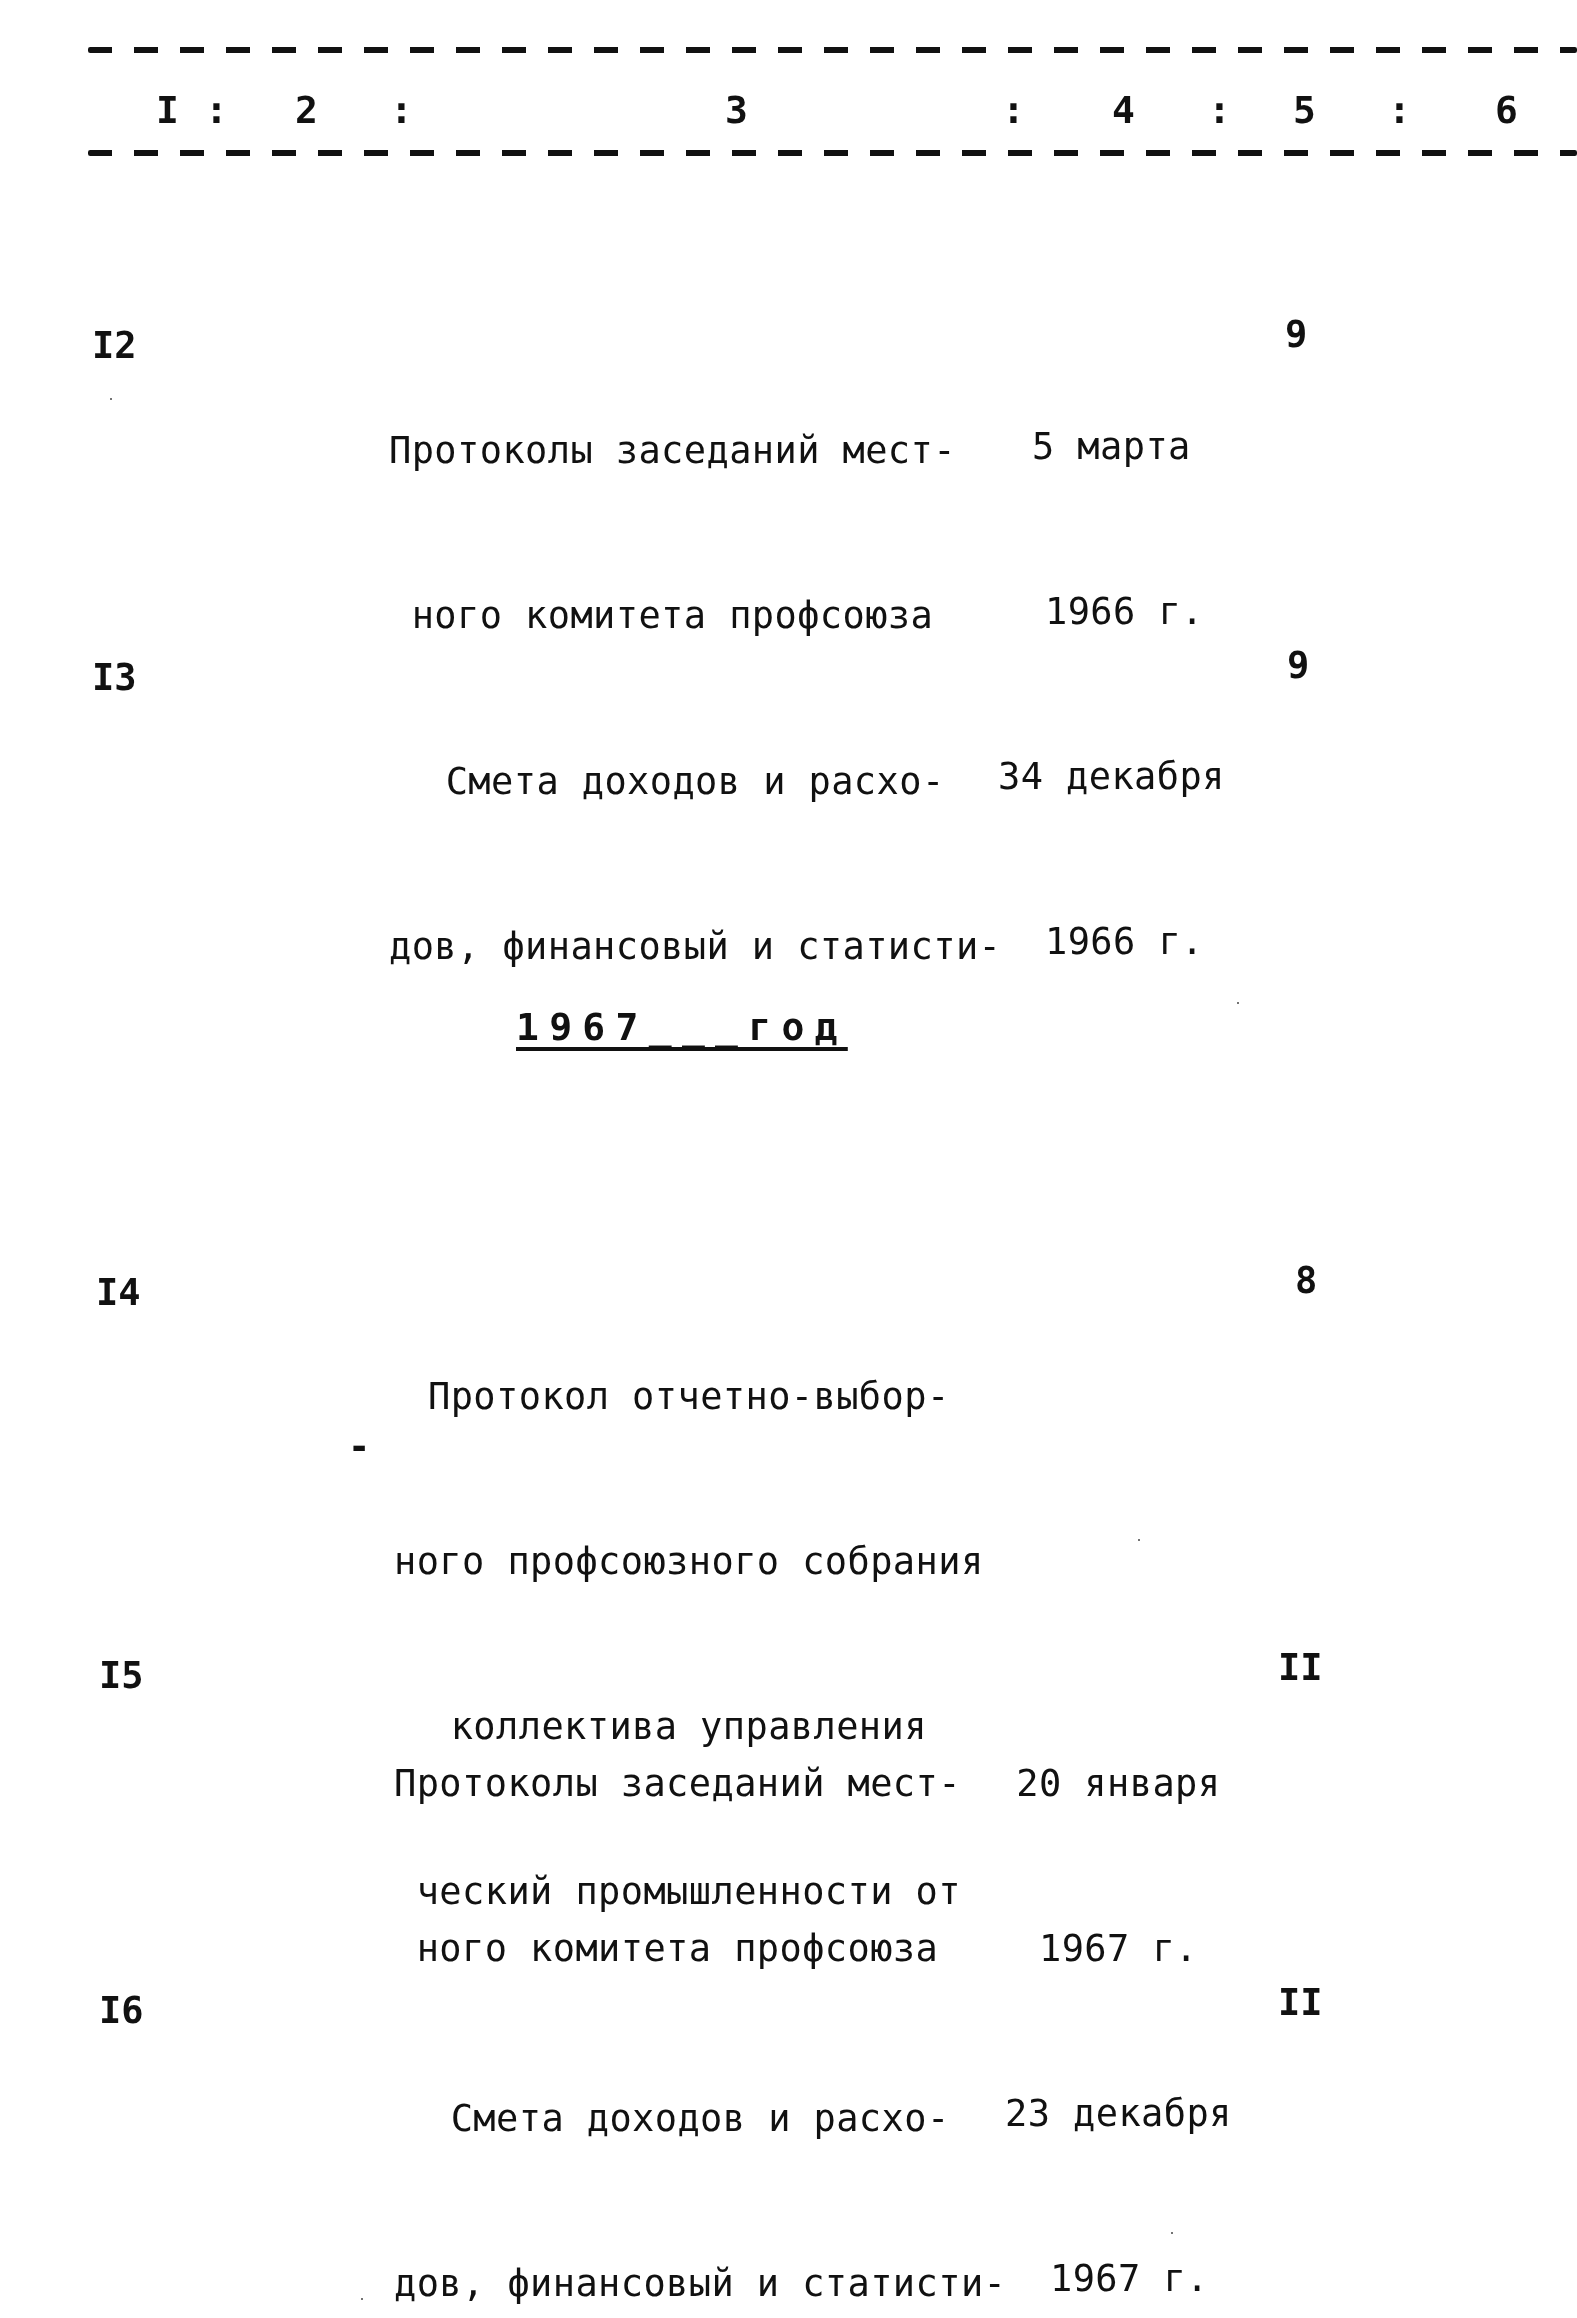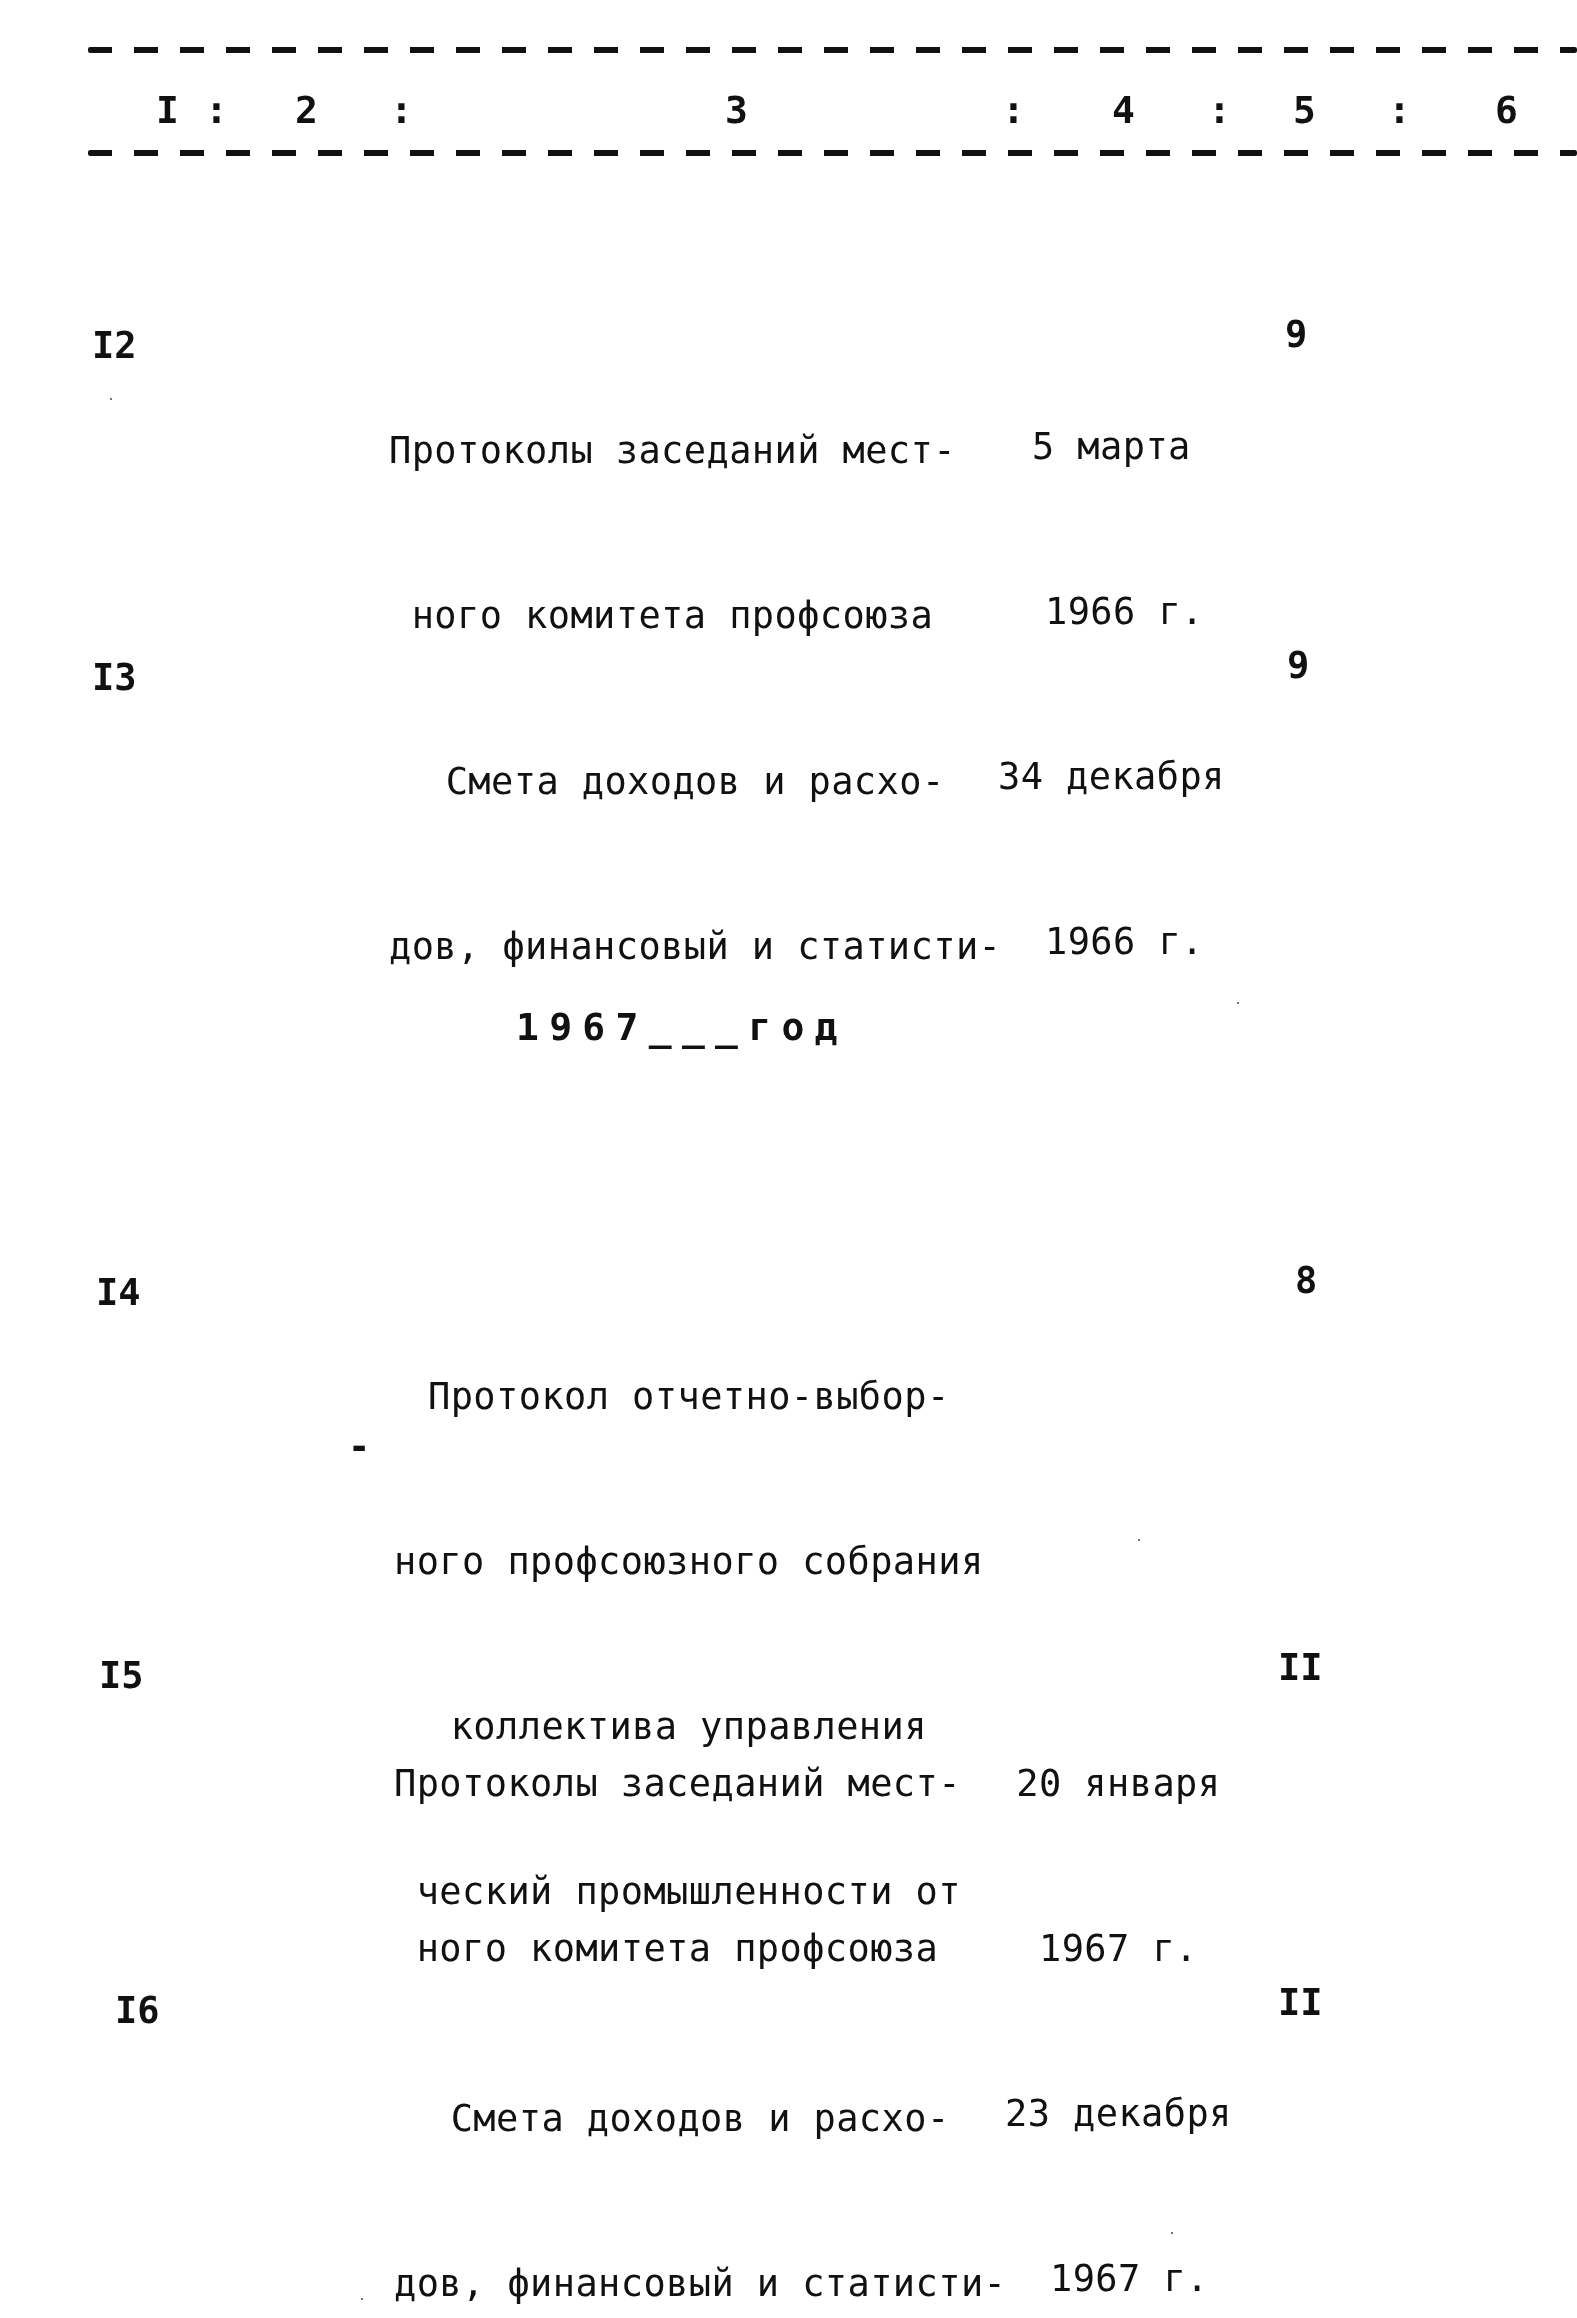--- a/index.html
+++ b/index.html
@@ -56,20 +56,21 @@
     }
     .num { font-size: 37px; font-weight: bold; position: absolute; }
 
     .year-heading {
       position: absolute;
       top: 1005px;
       left: 516px;
       font-size: 38px;
       font-weight: bold;
       letter-spacing: 10.3px;
+      text-decoration: underline;
       text-decoration-thickness: 4.4px;
       text-underline-offset: 7.4px;
       white-space: pre;
     }
     .speck {
       position: absolute;
       width: 2.2px; height: 2.2px;
       background: #444;
       border-radius: 50%;
     }
@@ -133,21 +134,21 @@
     <div>ного комитета профсоюза</div>
   </div>
   <div class="txt" style="left:1005px; top:1646px;">
     <div>20 января</div>
     <div>1967 г.</div>
     <div>23 декабря</div>
     <div style="padding-left:22px">1967 г.</div>
   </div>
   <div class="num" style="left:1278px; top:1646px;">II</div>
 
-  <div class="num" style="left:115px; top:1989px;">I6</div>
+  <div class="num" style="left:99px; top:1989px;">I6</div>
   <div class="txt" style="left:394px; top:1981px;">
     <div>Смета доходов и расхо-</div>
     <div>дов, финансовый и статисти-</div>
     
   </div>
   <div class="num" style="left:1278px; top:1981px;">II</div>
 
   <div class="speck" style="left:110px; top:398px;"></div>
   <div class="speck" style="left:1237px; top:1002px;"></div>
   <div class="speck" style="left:1138px; top:1539px;"></div>

